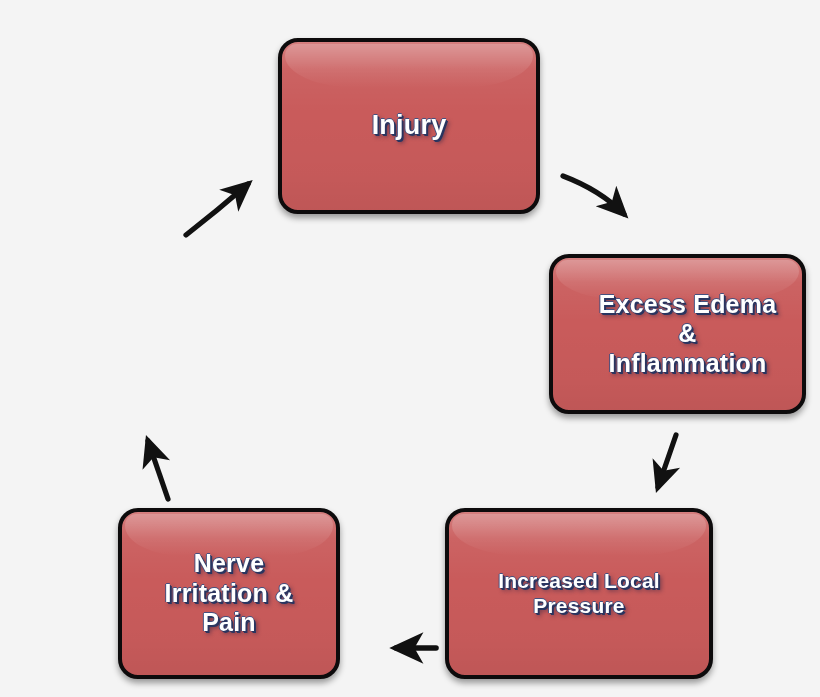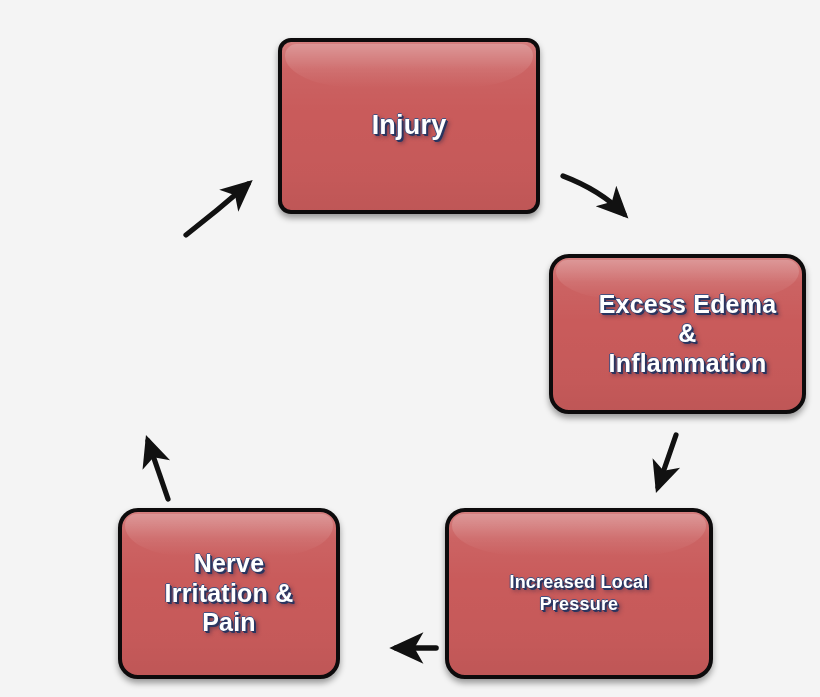--- a/index.html
+++ b/index.html
@@ -67,28 +67,28 @@
        1px 1px 0 #2a3560,
        2px 2px 0 #2a3560,
       -1px 0px 0 #45507f,
        0px -1px 0 #45507f,
        3px 3px 4px rgba(20,26,60,0.55);
     white-space: pre-line;
     padding: 0 8px;
   }
 
   
-  #node-injury      { left: 278px; top: 38px;  width: 262px; height: 176px; border-radius: 13px; }
+  #node-injury      { left: 278px; top: 38px;  width: 262px; height: 176px; }
   #node-injury .node-label { font-size: 27px; }
 
   #node-edema       { left: 549px; top: 254px; width: 257px; height: 160px; padding-left: 20px; }
   #node-edema .node-label { font-size: 25px; }
 
   #node-pressure    { left: 445px; top: 508px; width: 268px; height: 171px; }
-  #node-pressure .node-label { font-size: 18px; }
+  #node-pressure .node-label { font-size: 21px; }
 
   #node-nerve       { left: 118px; top: 508px; width: 222px; height: 171px; }
   #node-nerve .node-label { font-size: 25px; }
 
   #node-movement    { left: 10px;  top: 255px; width: 266px; height: 159px; }
   #node-movement .node-label { font-size: 25px; }
 </style>
 </head>
 <body>
 

